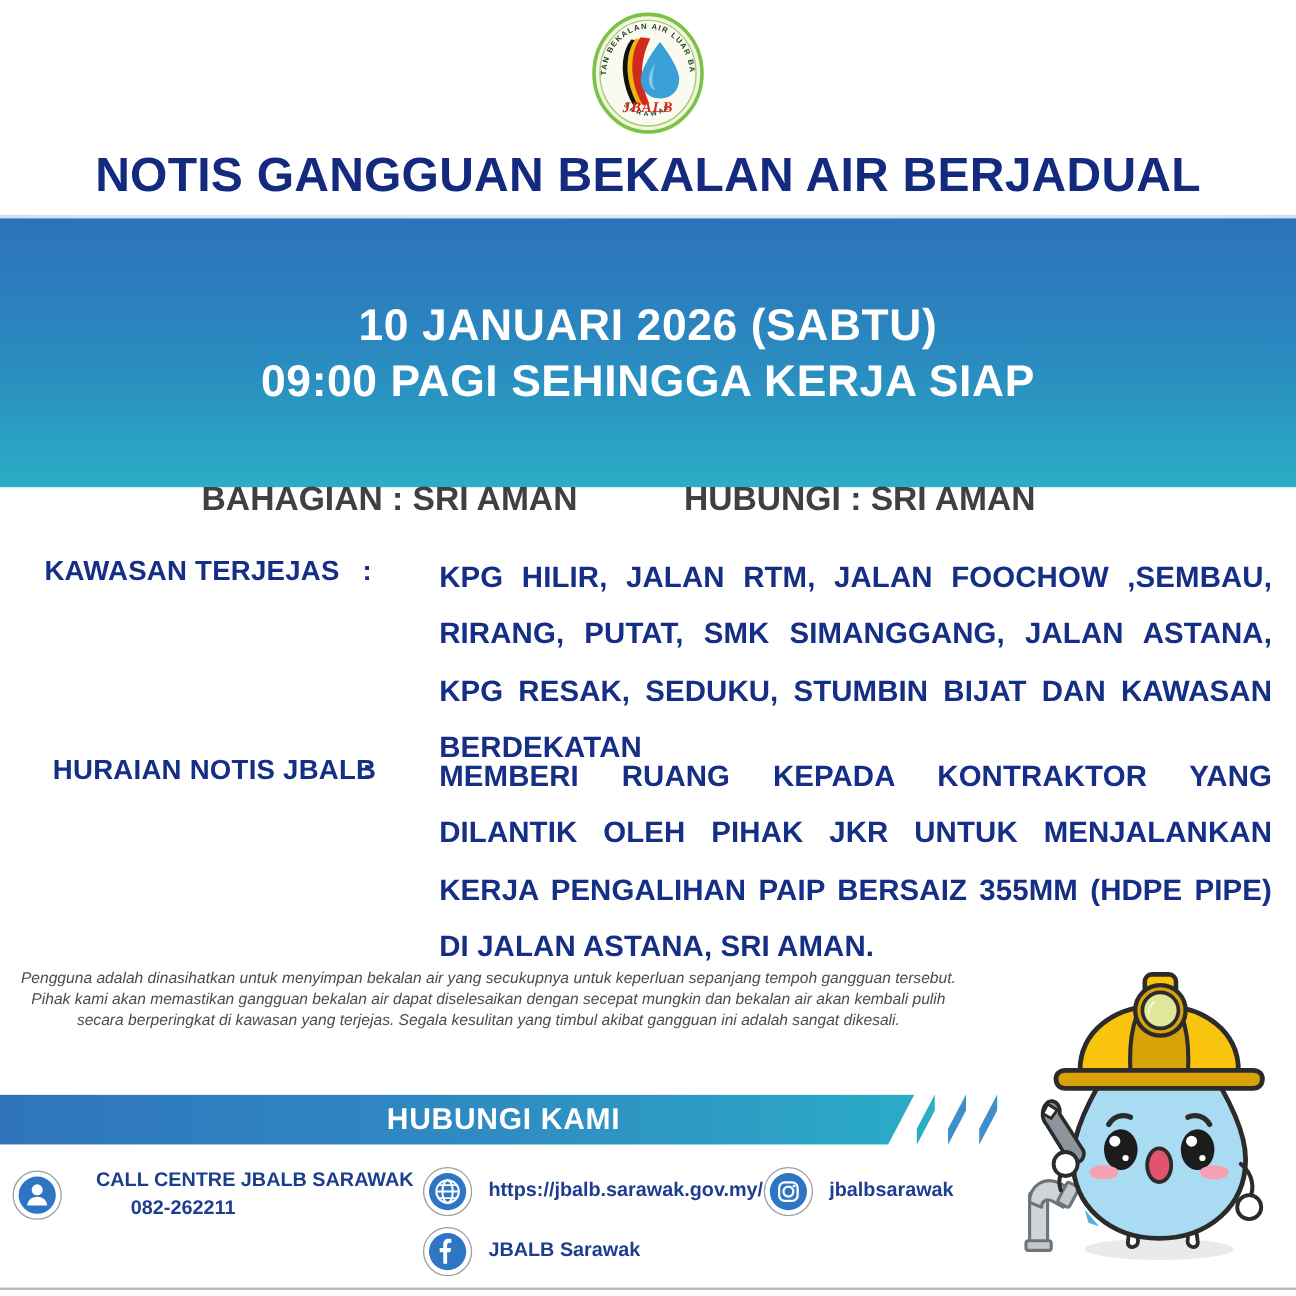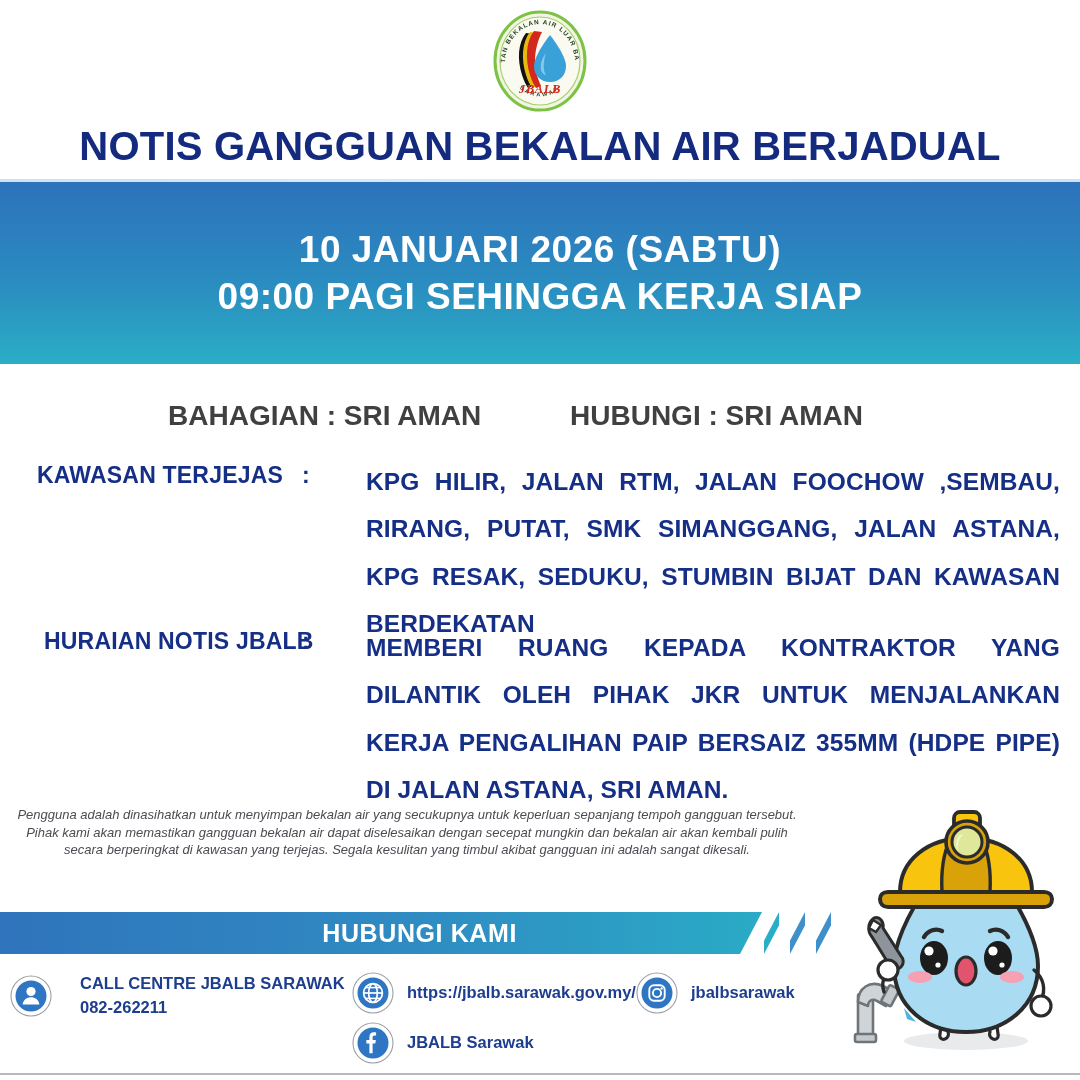--- a/index.html
+++ b/index.html
@@ -49,21 +49,21 @@
     top: 179px;
     height: 3px;
     background: linear-gradient(to right, #cfe2f3, #dbeaf7, #cfe2f3);
   }
 
   
   .date-banner {
     position: absolute;
     left: 0; right: 0;
     top: 182px;
-    height: 182px;
+    height: 224px;
     background: linear-gradient(to bottom, #2d72bb 0%, #2a8cc0 55%, #2aaec5 100%);
     display: flex;
     flex-direction: column;
     justify-content: center;
     align-items: center;
     color: #ffffff;
   }
   .date-line1 {
     font-size: 37px;
     font-weight: bold;
@@ -200,21 +200,21 @@
     flex: 0 0 auto;
   }
   .contact-text {
     margin-left: 13px;
     color: #1d3d8f;
     font-size: 16.5px;
     font-weight: bold;
     line-height: 1.45;
     white-space: nowrap;
   }
-  .contact-text .line2 { display: block; }
+  .contact-text .line2 { display: block; margin-left: 29px; }
 
   #contact-call    { left: 10px;  top: 972px; gap: 15px; }
   #contact-web     { left: 352px; top: 972px; }
   #contact-fb      { left: 352px; top: 1022px; }
   #contact-ig      { left: 636px; top: 972px; }
 
   
   .mascot {
     position: absolute;
     left: 838px;

